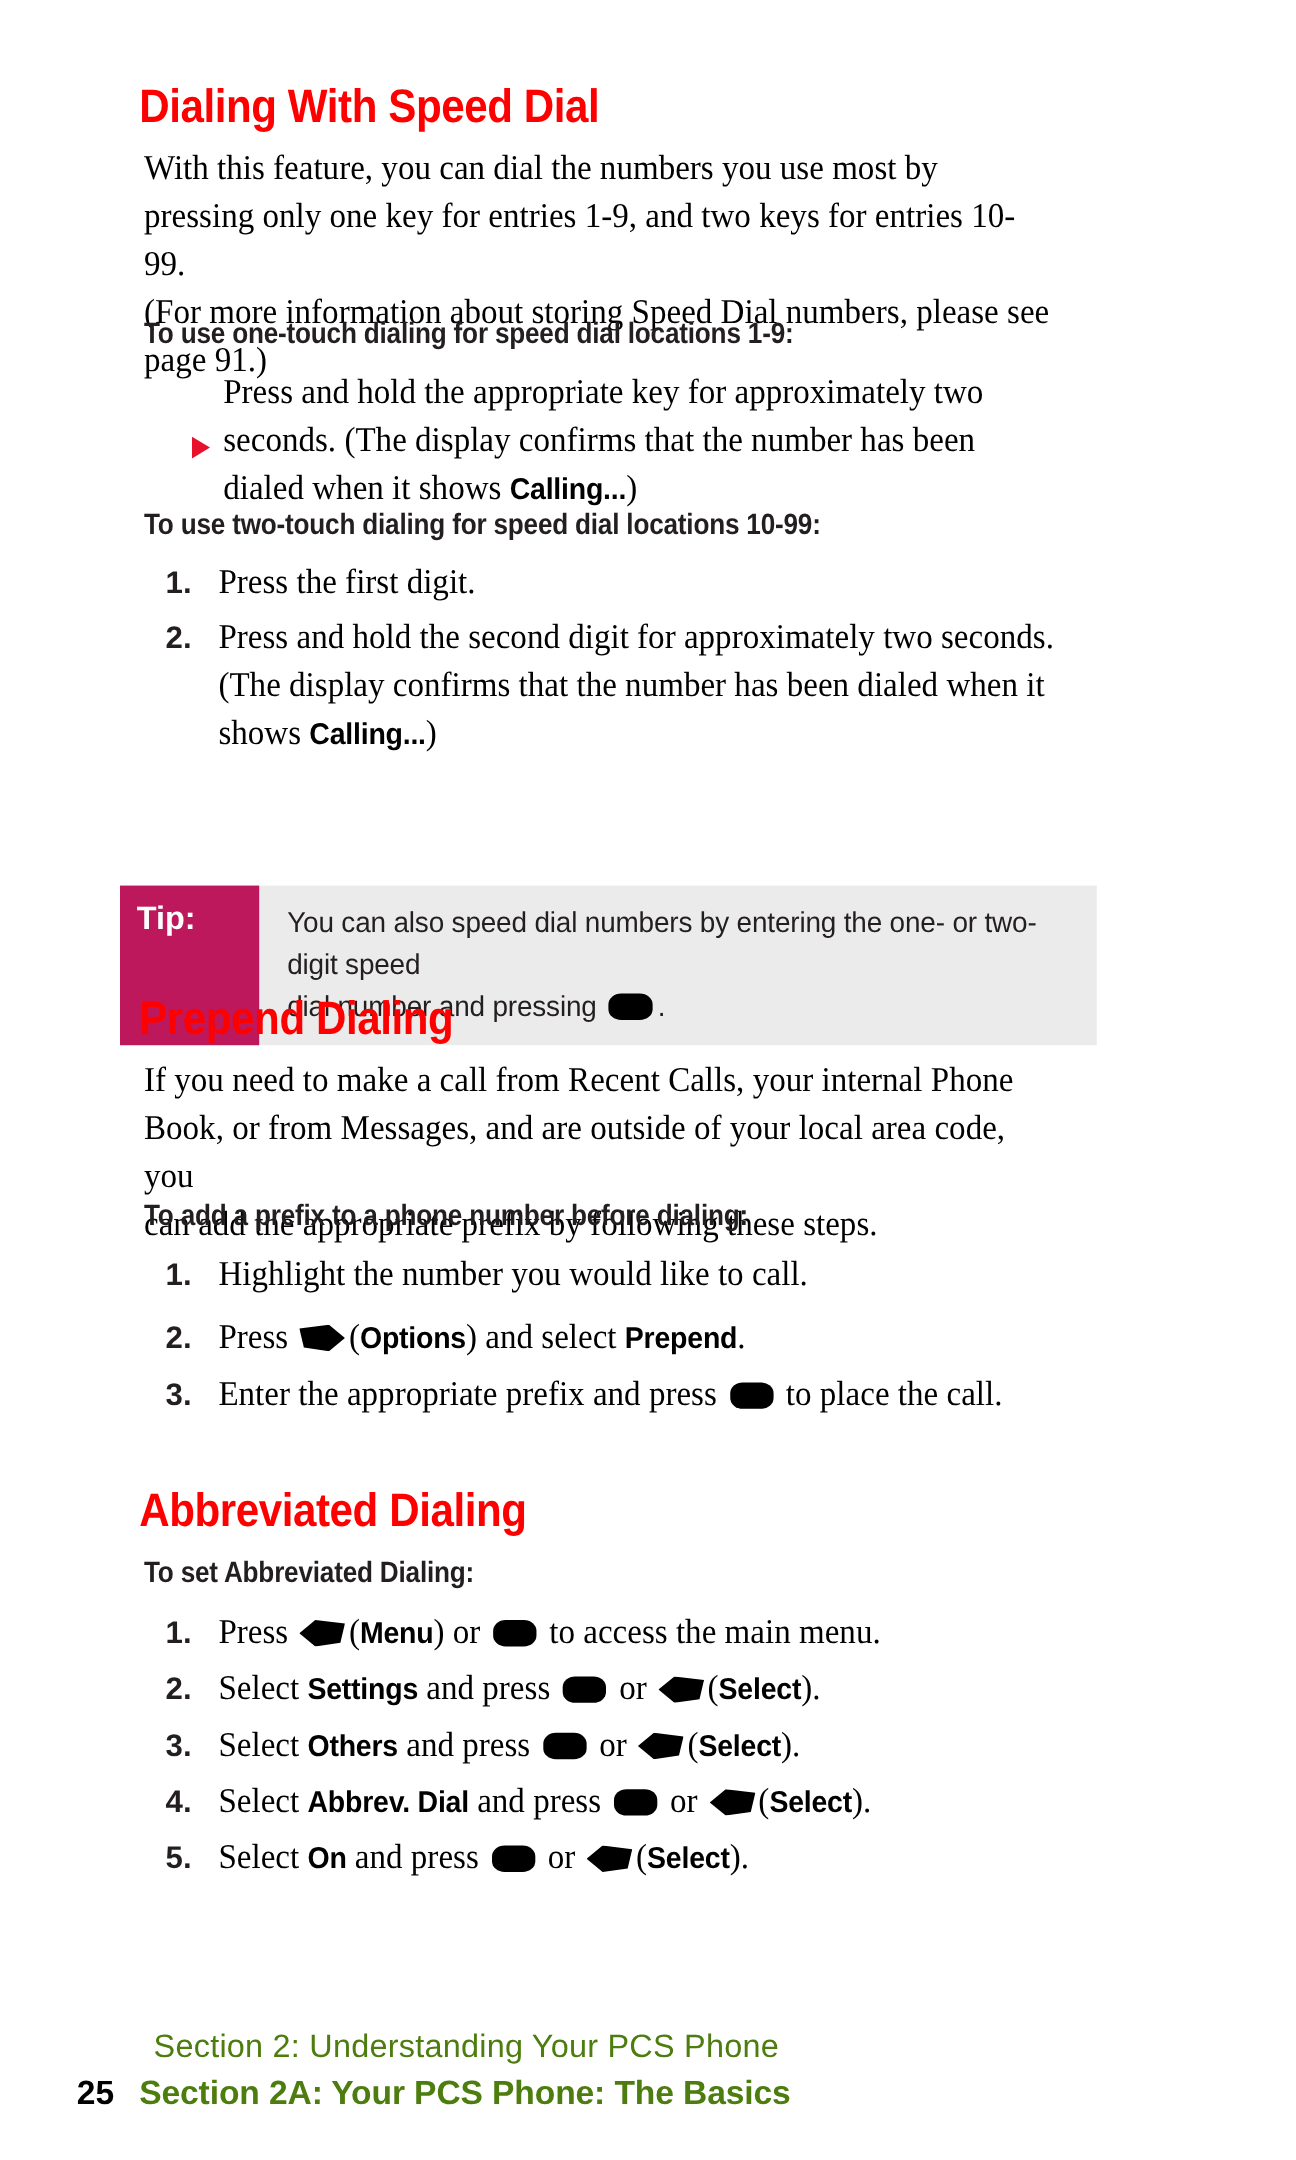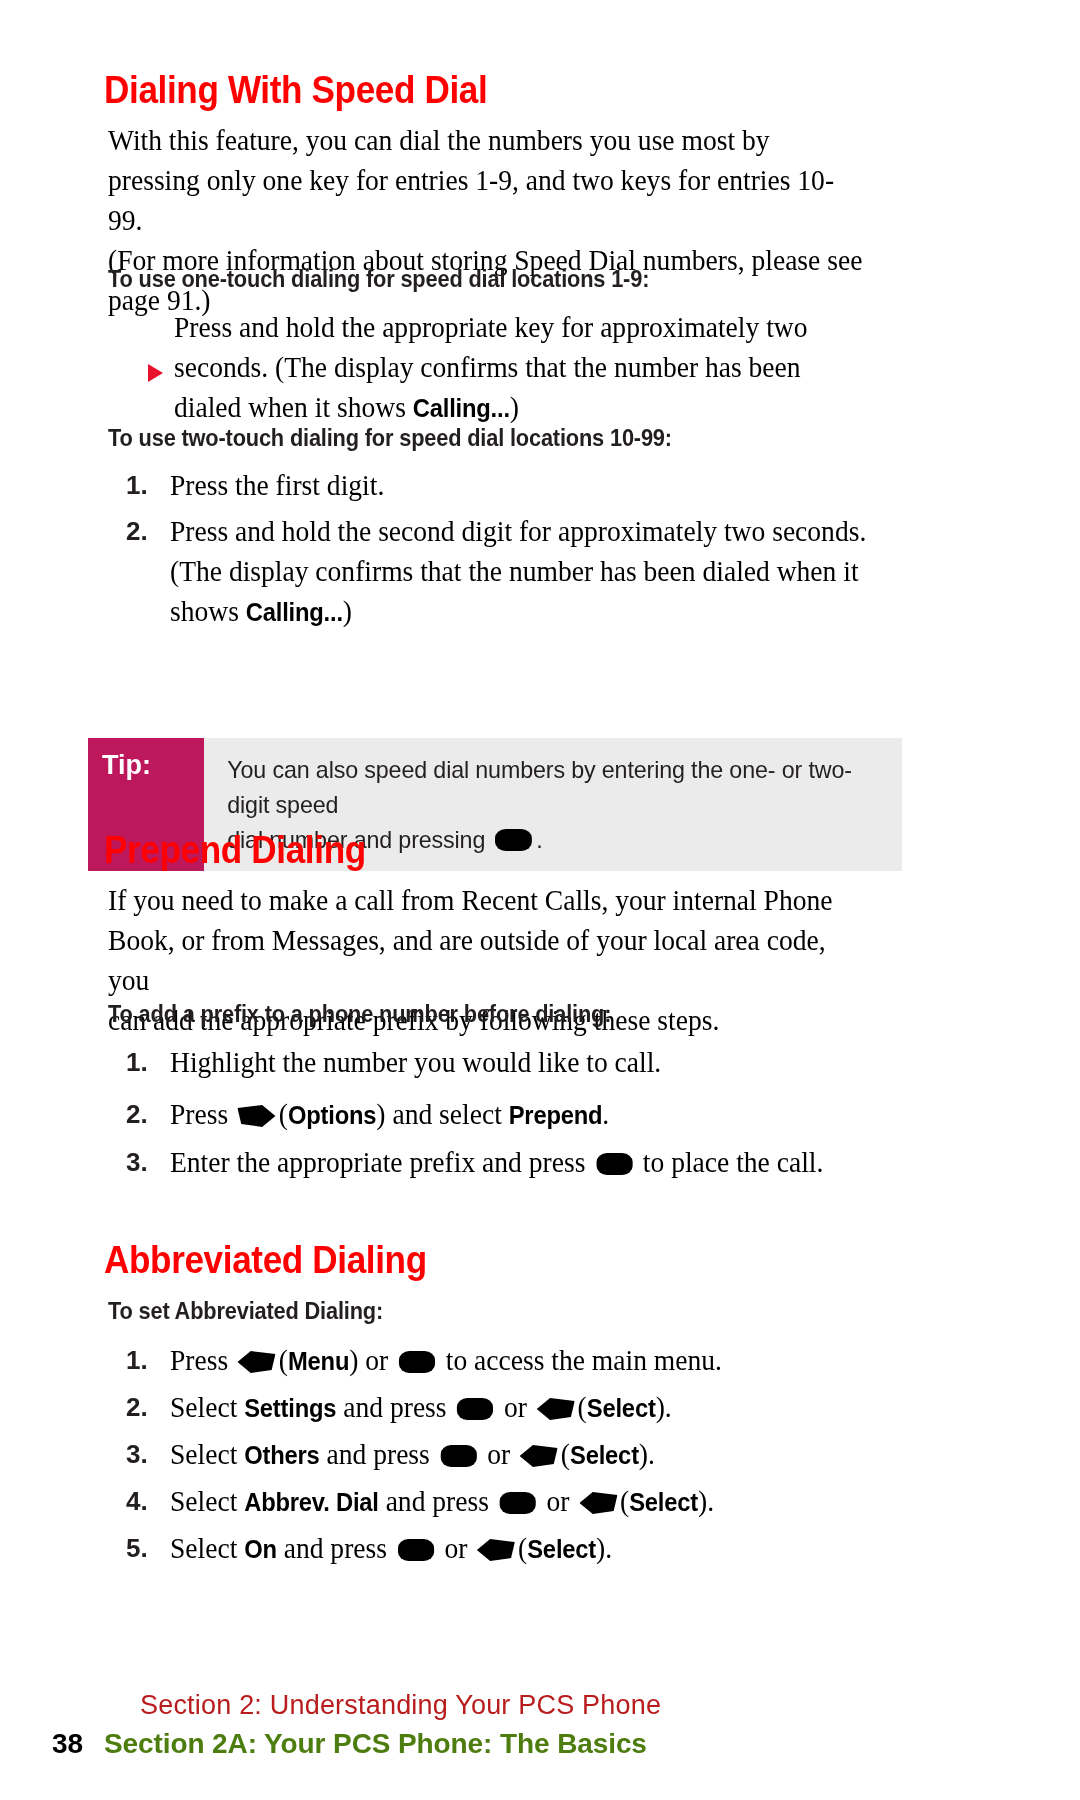--- a/index.html
+++ b/index.html
@@ -10,21 +10,21 @@
   body {
     width: 1080px;
     height: 1800px;
     position: relative;
     font-family: "Liberation Serif", "DejaVu Serif", serif;
     color: #000000;
     overflow: hidden;
   }
   .page {
     position: absolute;
-    left: 0; top: 0;
+    left: 12px; top: 0;
     width: 1012px;
     height: 1800px;
   }
 
   
   .h1 {
     color: #ff0000;
     font-family: "Liberation Sans Narrow", "Liberation Sans", sans-serif;
     font-weight: bold;
     font-size: 39px;
@@ -137,23 +137,22 @@
     color: #231f20;
     letter-spacing: -0.15px;
     transform: scaleX(0.97);
     transform-origin: left top;
   }
 
   
   .footer-line1 {
     font-family: "Liberation Sans Narrow", "Liberation Sans", sans-serif;
     font-size: 27px;
-    color: #b91c1c;
+    color: #4d7c0f;
     letter-spacing: 0.2px;
-    margin-left: 24px;
   }
   .footer-line2 {
     font-family: "Liberation Sans Narrow", "Liberation Sans", sans-serif;
     font-weight: bold;
     font-size: 28px;
     color: #4d7c0f;
     letter-spacing: -0.1px;
   }
   .pg-no {
     font-family: "Liberation Sans Narrow", "Liberation Sans", sans-serif;
@@ -274,16 +273,16 @@
   </div>
 
   <div class="abs num-item" style="left:126px; top:1528px; width:790px;">
     <div class="num">5.</div>
     <div class="num-body para"><span>Select </span><span class="ui">On</span><span> and press </span><span class="key-ok"></span><span> or </span><span class="key-soft"><svg width="40" height="22" viewBox="0 0 40 22">
             <polygon points="40,3 14,0 0,11 14,22 36,19" fill="#000"></polygon>
           </svg></span><span>(</span><span class="ui">Select</span><span>).</span></div>
   </div>
 
   <div class="abs footer-line1" style="left:116px; top:1690px;">Section 2: Understanding Your PCS Phone</div>
-  <div class="abs pg-no" style="left:52px; top:1728px;">38</div>
+  <div class="abs pg-no" style="left:52px; top:1728px;">25</div>
   <div class="abs footer-line2" style="left:104px; top:1728px;">Section 2A: Your PCS Phone: The Basics</div>
 
 </div>
 
 </body></html>

